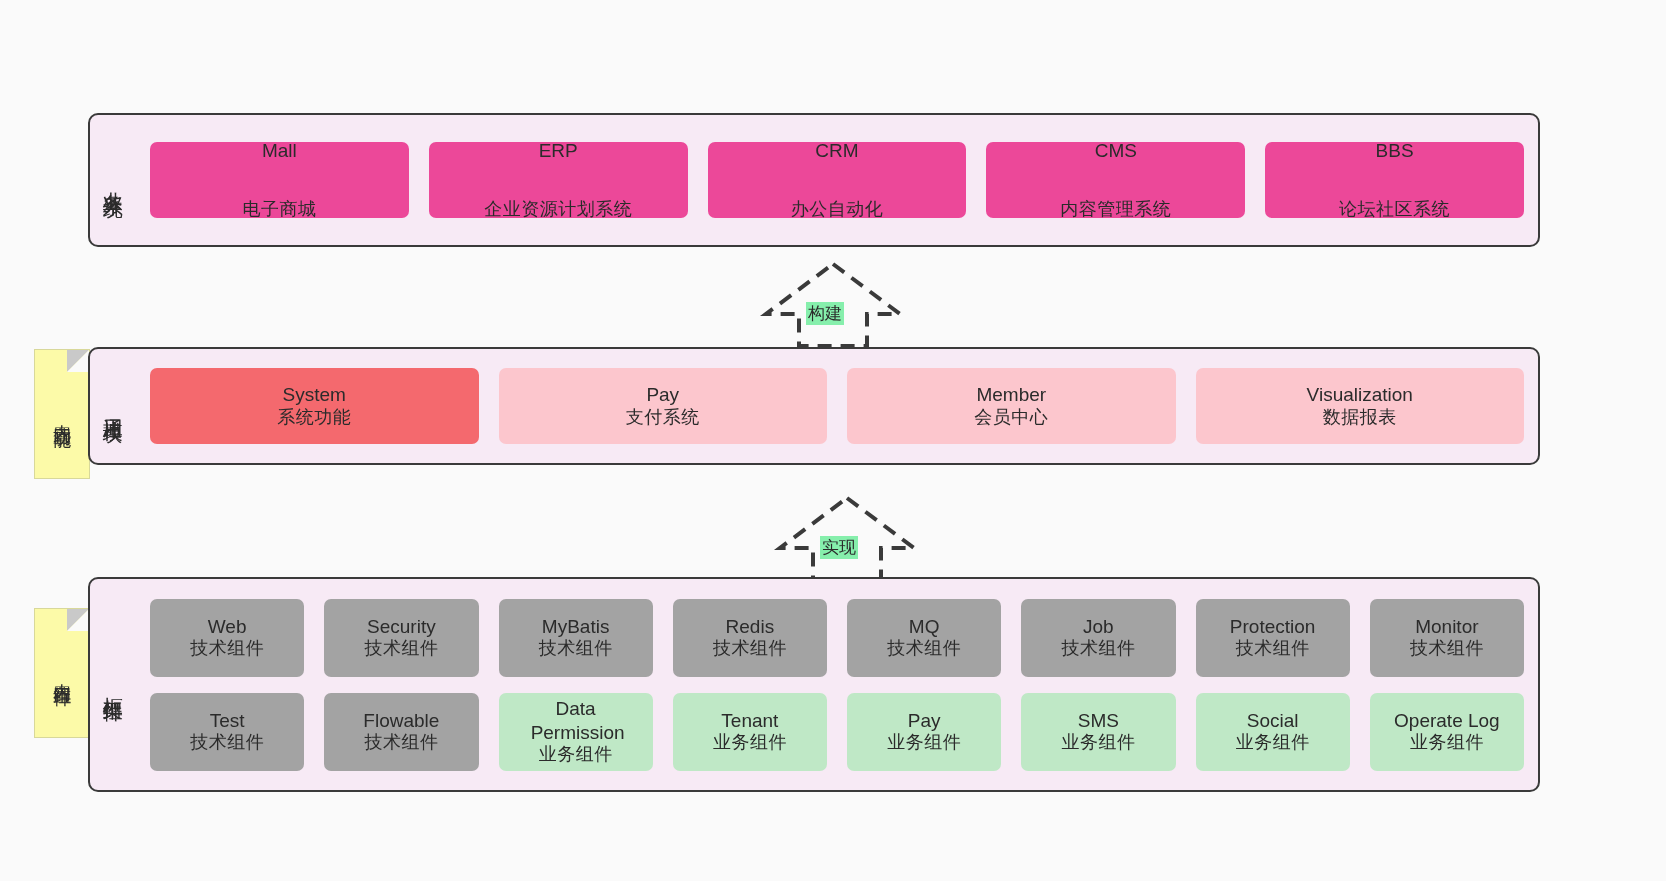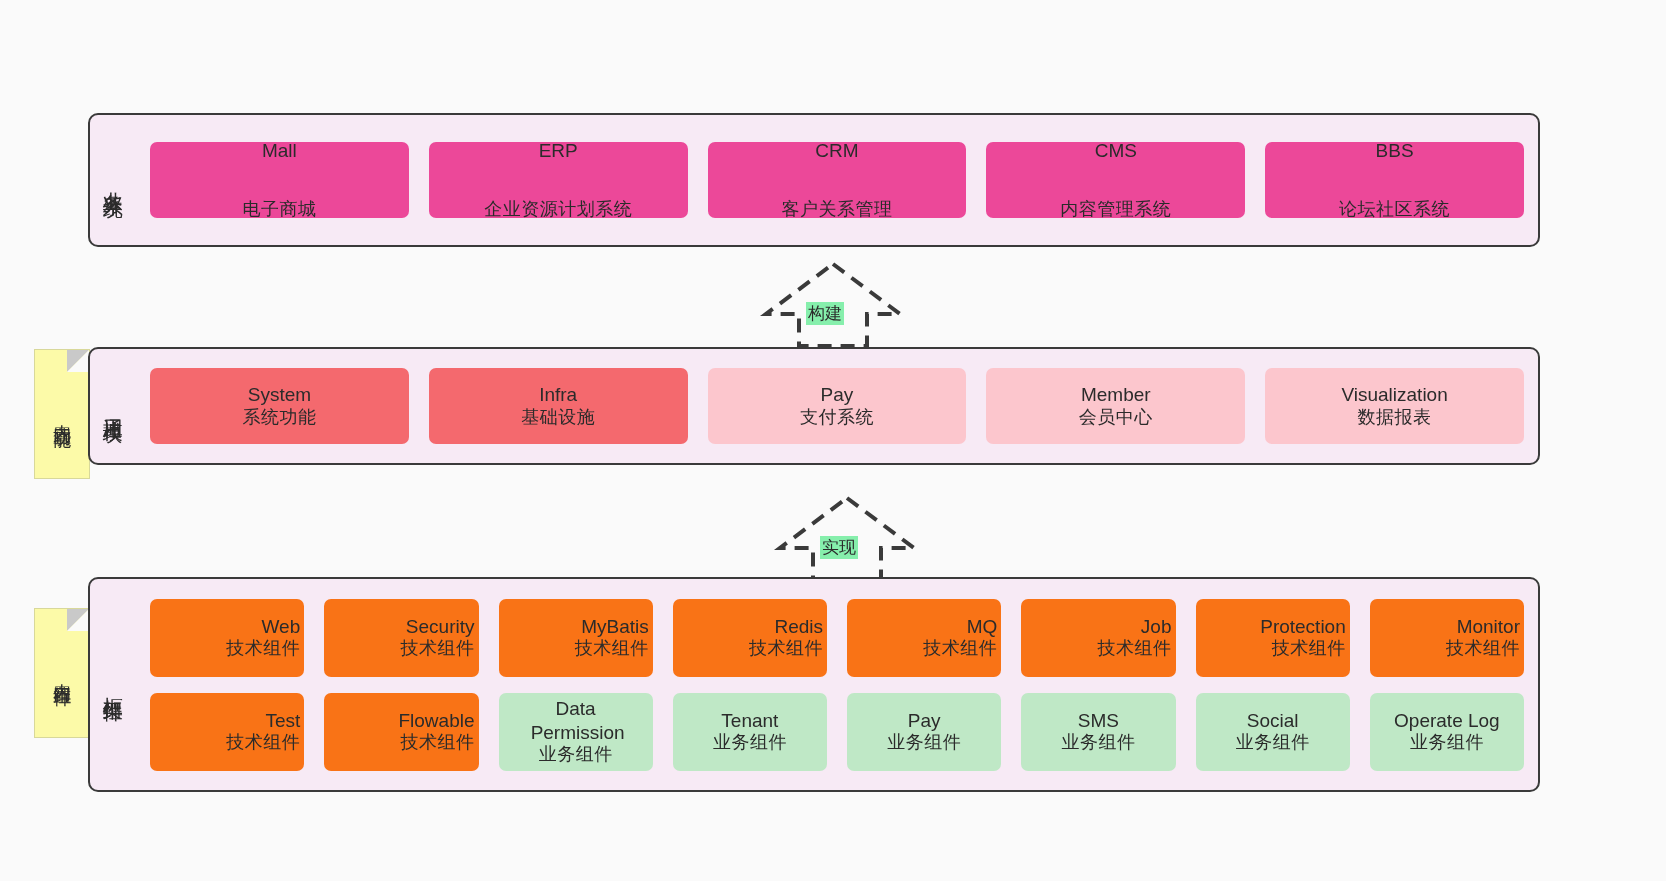--- a/index.html
+++ b/index.html
@@ -76,21 +76,21 @@
     line-height: 1.22;
     padding: 6px 4px;
     user-select: none;
   }
   .node .en { font-size: 19px; }
   .node .cn { font-size: 18px; letter-spacing: 0.5px; }
 
   .blue        { background: #ec4899; gap: 37px; }
   .red         { background: #f4696e; }
   .pink        { background: #fcc6cd; }
-  .green       { background: #f97316; align-items: flex-end; }
+  .green       { background: #a3a3a3; }
   .green-pale  { background: #bfe8c6; }
 
   
   #band-business  { left: 88px;  top: 113px; width: 1452px; height: 134px; }
   #band-common    { left: 88px;  top: 347px; width: 1452px; height: 118px; }
   #band-framework { left: 88px;  top: 577px; width: 1452px; height: 215px; }
 
   #band-business  .row { height: 76px; }
   #band-common    .row { height: 76px; }
   #band-framework .row { height: 78px; }
@@ -165,21 +165,21 @@
         </div>
 
 
         <div class="node blue">
           <span class="en">ERP</span>
           <span class="cn">企业资源计划系统</span>
         </div>
 
         <div class="node blue">
           <span class="en">CRM</span>
-          <span class="cn">客户关系管理</span>
+          <span class="cn">办公自动化</span>
         </div>
 
         <div class="node blue">
           <span class="en">CMS</span>
           <span class="cn">内容管理系统</span>
         </div>
 
         <div class="node blue">
           <span class="en">BBS</span>
           <span class="cn">论坛社区系统</span>
@@ -203,24 +203,20 @@
   <div class="layer" id="band-common">
     <div class="layer-title">通用模块</div>
     <div class="layer-body">
       <div class="row">
 
         <div class="node red">
           <span class="en">System</span>
           <span class="cn">系统功能</span>
         </div>
 
-        <div class="node red">
-          <span class="en">Infra</span>
-          <span class="cn">基础设施</span>
-        </div>
 
 
         <div class="node pink">
           <span class="en">Pay</span>
           <span class="cn">支付系统</span>
         </div>
 
         <div class="node pink">
           <span class="en">Member</span>
           <span class="cn">会员中心</span>

